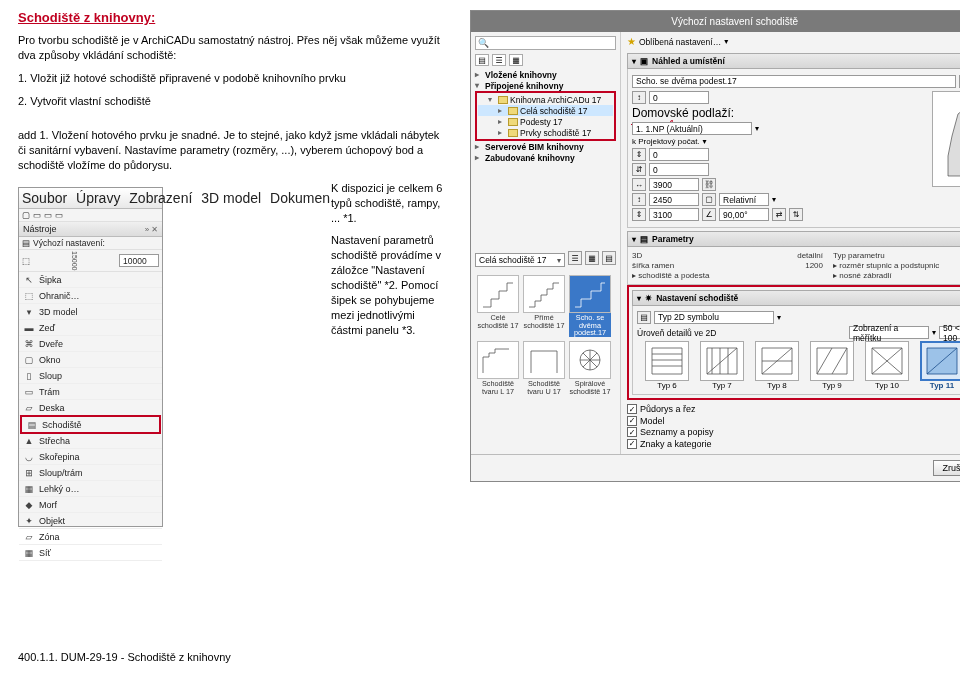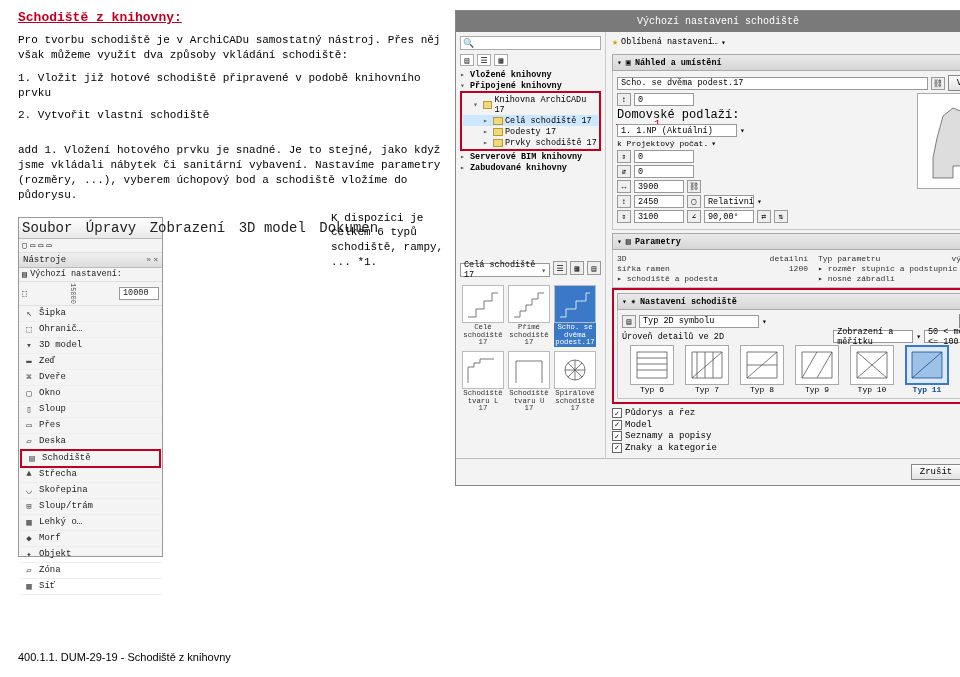--- a/index.html
+++ b/index.html
@@ -8,22 +8,21 @@
     height: 677px;
     font-family: Arial, sans-serif;
     font-size: 11px;
     background: #fff;
     position: relative;
     overflow: hidden;
   }
   .page {
     padding: 10px 5px 6px 18px;
     display: flex;
-    gap: 7px;
-    font-family: Liberation Mono, monospace;
+    gap: 22px;
   }
   .left-col { width: 430px; }
   .title {
     color: #c00020;
     font-weight: bold;
     font-size: 13px;
     text-decoration: underline;
     margin-bottom: 8px;
   }
   .para { margin-bottom: 8px; font-size: 11px; line-height: 1.35; }
@@ -373,21 +372,21 @@
           <div class="tool-item">
               <span class="ti-icon">▢</span>
               <span>Okno</span>
             </div>
           <div class="tool-item">
               <span class="ti-icon">▯</span>
               <span>Sloup</span>
             </div>
           <div class="tool-item">
               <span class="ti-icon">▭</span>
-              <span>Přes</span>
+              <span>Trám</span>
             </div>
           <div class="tool-item">
               <span class="ti-icon">▱</span>
               <span>Deska</span>
             </div>
           <div class="tool-item sel">
               <span class="ti-icon">▤</span>
               <span>Schodiště</span>
             </div>
           <div class="tool-item">
@@ -420,20 +419,21 @@
             </div>
           <div class="tool-item">
               <span class="ti-icon">▦</span>
               <span>Síť</span>
             </div>
         </div>
       </div>
 
       <div class="text-block-right">
         <p>K dispozici je celkem 6 typů schodiště, rampy, ... *1.</p>
+        <p>Nastavení parametrů schodiště provádíme v záložce "Nastavení schodiště" *2. Pomocí šipek se pohybujeme mezi jednotlivými částmi panelu *3.</p>
       </div>
     </div>
   </div>
 
   <div class="right-col">
     <div class="dialog">
       <div class="dlg-titlebar">
         <span style="flex:1; text-align:center;">Výchozí nastavení schodiště</span>
         <span class="win-btns">
           <span class="win-help">?</span>

